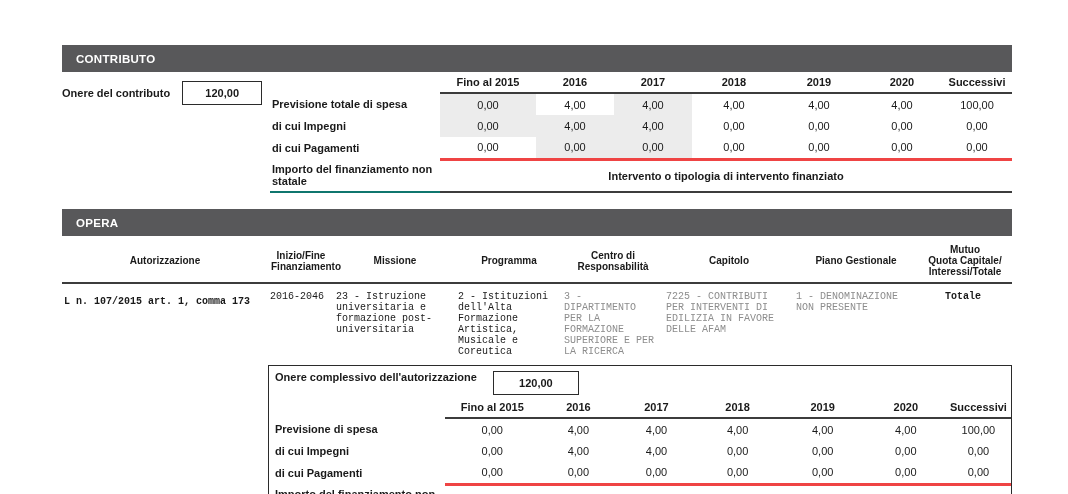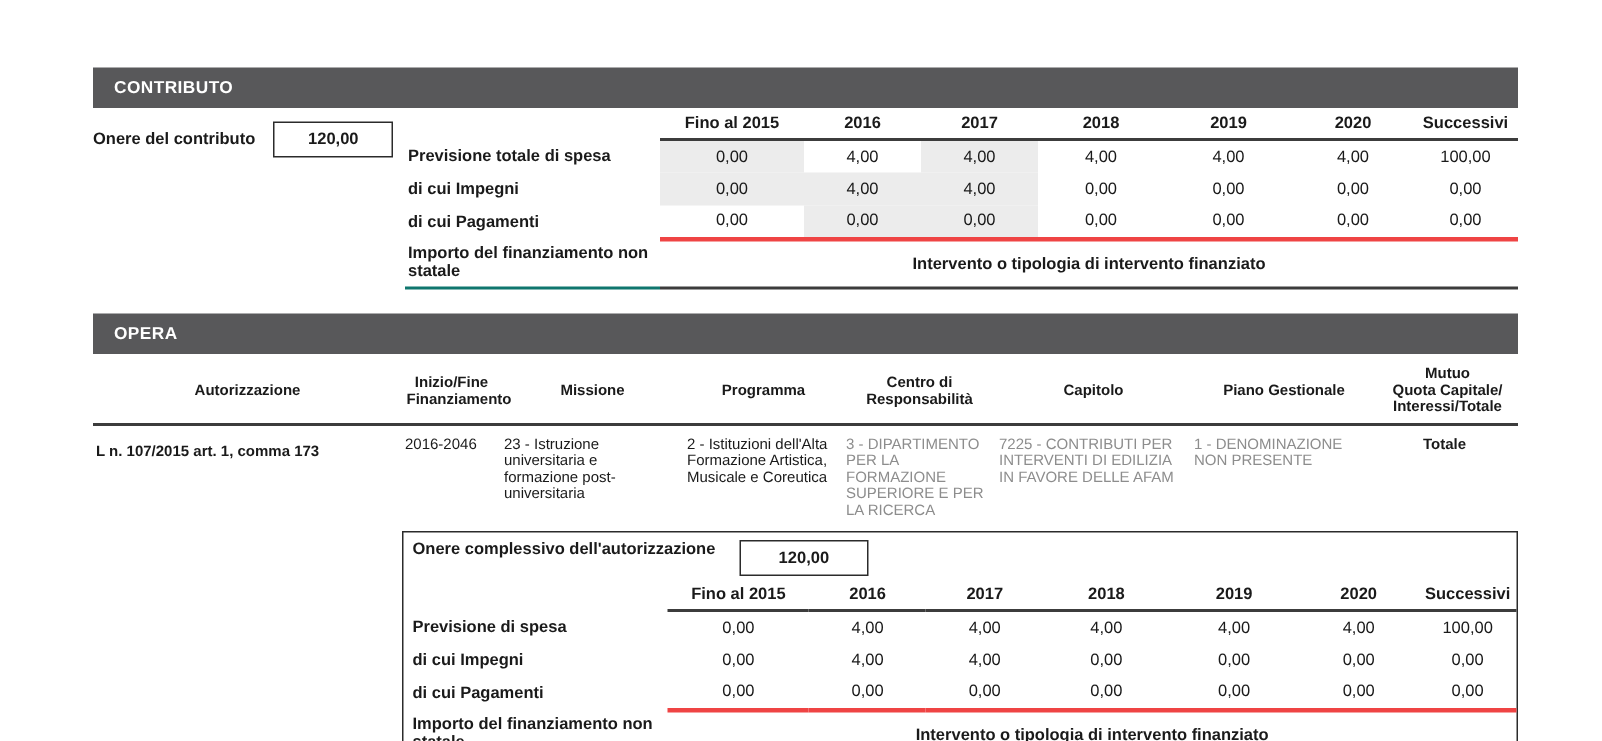--- a/index.html
+++ b/index.html
@@ -45,21 +45,21 @@
   table.fin.outer-close tr.foot td { border-bottom:2px solid #3c3c3c; }
   table.fin.outer-close tr.foot td.lbl { border-bottom:2px solid #0f766e; }
 
   
   .opera-gap { height:16px; }
   table.opera { border-collapse:collapse; table-layout:fixed; width:950px; margin-top:2px; }
   table.opera th {
     font-size:10px; font-weight:bold; text-align:center; vertical-align:middle;
     white-space:pre-line; padding:6px 3px 5px; border-bottom:2px solid #3c3c3c;
   }
-  table.opera td { font-size:10px; vertical-align:top; padding:7px 6px 4px 2px; }
+  table.opera td { font-size:10px; vertical-align:top; padding:7px 6px 4px 2px;font-family:Liberation Mono, monospace; }
   td.auth { font-size:10.5px; font-weight:bold; padding-top:12px !important; }
   td.muted { color:#8d8d8d; }
   td.tot { font-weight:bold; text-align:center; }
 
   
   .inner-box { border:1.5px solid #2b2b2b; margin-left:206px; width:744px; margin-top:4px; }
   .inner-head { display:flex; padding:5px 0 2px 6px; }
   .inner-head .onere-label { flex:0 0 auto; }
   .inner-head .onere-box { margin-left:16px; min-width:86px; }
   .inner-box table.fin { width:100%; }

